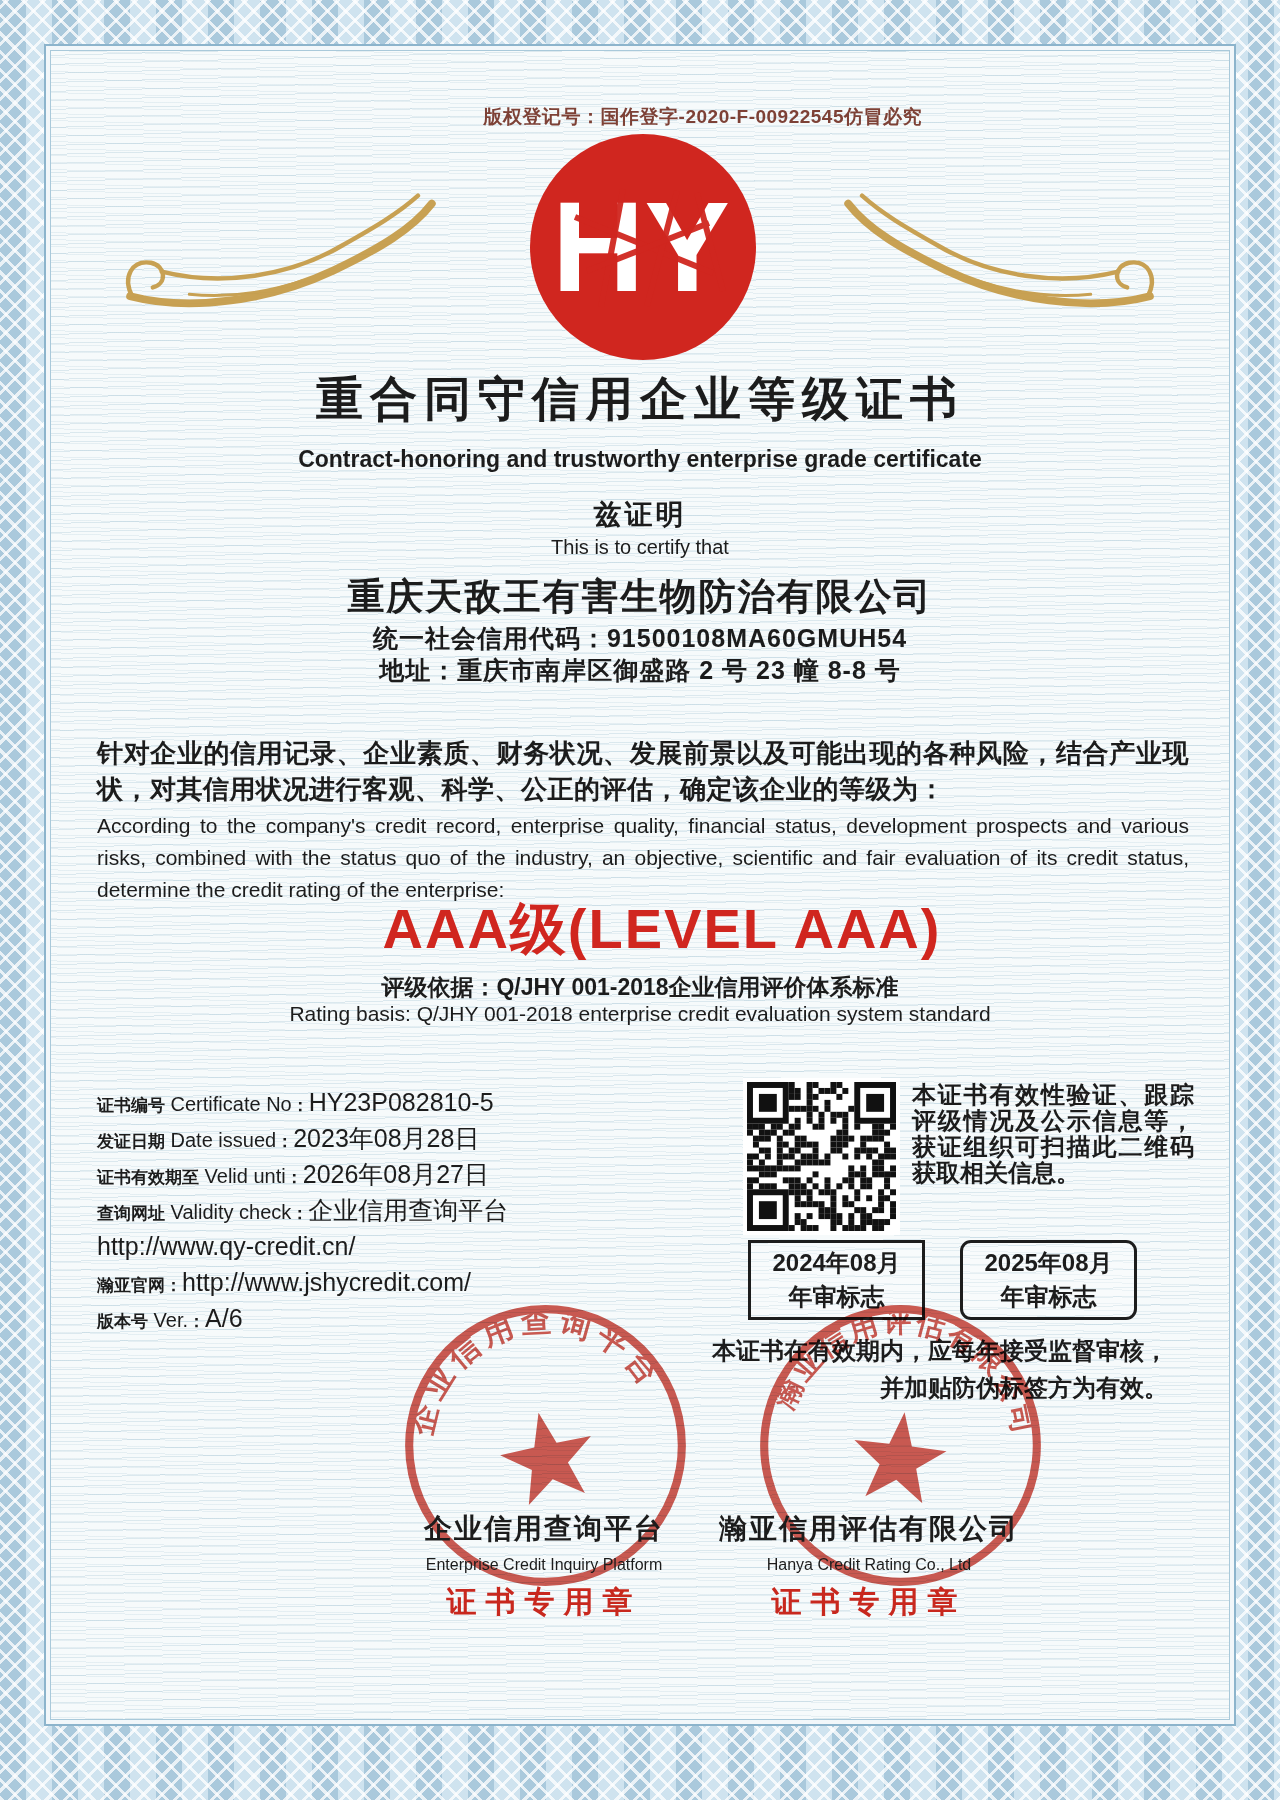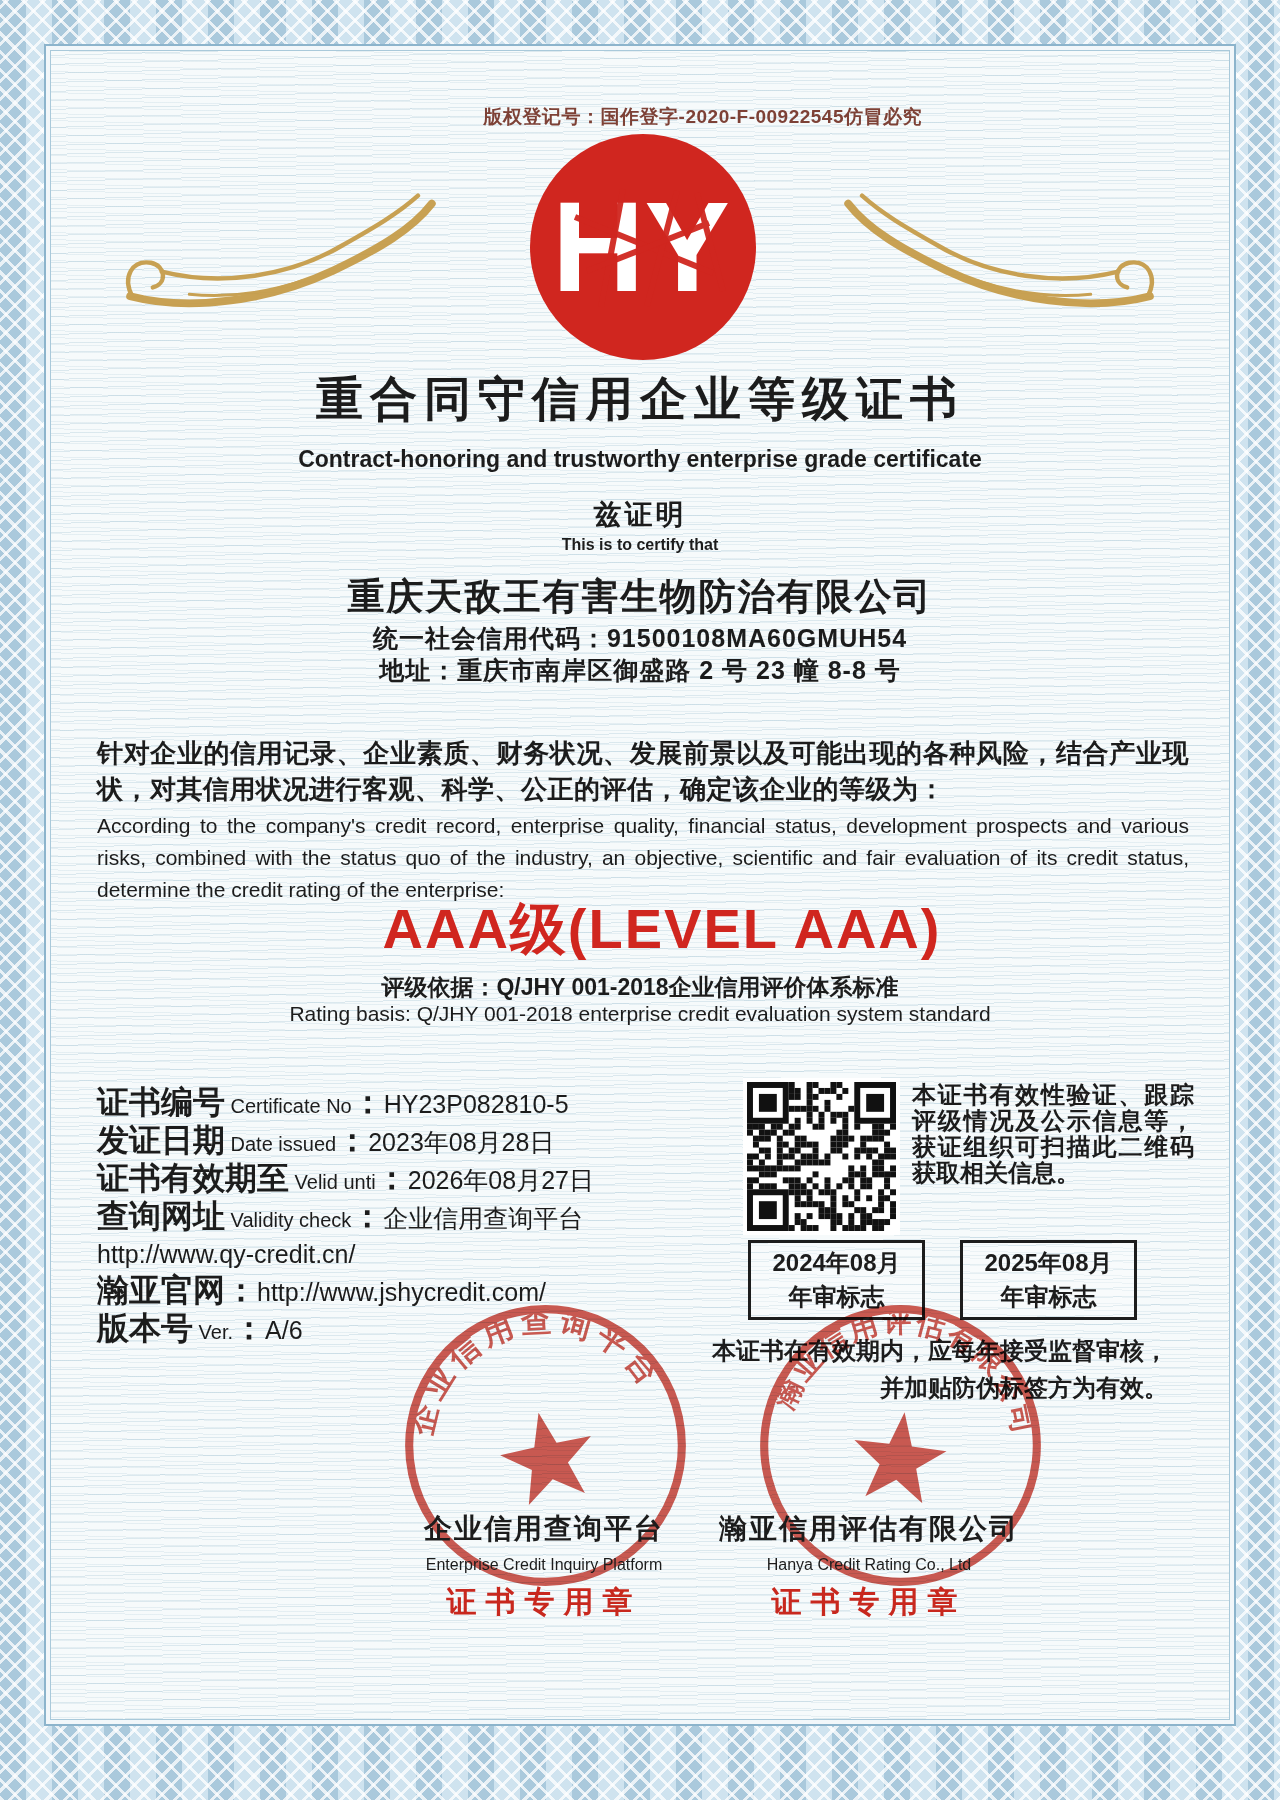--- a/index.html
+++ b/index.html
@@ -26,41 +26,41 @@
   .center{left:0;right:0;text-align:center;}
   .ink{color:#1c1c1c;}
   .copyright{top:104px;left:0;right:358px;text-align:right;font-size:19px;font-weight:bold;color:#7d4136;letter-spacing:.5px;}
   .logo{left:527px;top:131px;width:232px;height:232px;}
   .flourish{top:176px;width:332px;height:138px;}
   .fl-left{left:112px;}
   .fl-right{right:112px;transform:scaleX(-1);}
   .title-cn{top:368px;font-size:47px;font-weight:900;letter-spacing:7px;}
   .title-en{top:446px;font-size:23px;font-weight:600;}
   .certify-cn{top:496px;font-size:28px;font-weight:700;letter-spacing:3px;}
-  .certify-en{top:536px;font-size:16px;font-weight:700;}
+  .certify-en{top:536px;font-size:20px;font-weight:400;}
   .company{top:572px;font-size:37px;font-weight:900;letter-spacing:2px;}
   .infoline{font-size:25px;font-weight:700;letter-spacing:1px;}
   .code-line{top:622px;}
   .addr-line{top:654px;}
   .body-cn{left:97px;width:1092px;top:735px;font-size:26px;font-weight:700;line-height:36px;text-align:justify;letter-spacing:.5px;}
   .body-en{left:97px;width:1092px;top:810px;font-size:21px;font-weight:500;line-height:32px;text-align:justify;}
   .level{top:892px;font-size:56px;font-weight:900;letter-spacing:2px;}
   .basis-cn{top:972px;font-size:23px;font-weight:700;}
   .basis-en{top:1002px;font-size:21px;font-weight:500;}
   .details{left:97px;top:1086px;width:600px;}
   .drow{line-height:33px;white-space:nowrap;}
-  .drow .cn{font-size:32px;font-weight:700;}
+  .drow .cn{font-size:17px;font-weight:700;}
   .drow .en{font-size:20px;font-weight:500;}
   .drow .val{font-size:25px;font-weight:500;}
   .qr{left:743px;top:1078px;width:157px;height:157px;background:#fff;padding:4px;}
   .qr svg{display:block;width:100%;height:100%;}
   .qr-note{left:912px;top:1082px;width:282px;font-size:24px;font-weight:700;line-height:26px;text-align:justify;}
   .mark-box{top:1240px;width:177px;height:80px;border:3px solid #1d1d1d;display:flex;flex-direction:column;align-items:center;justify-content:center;gap:2px;font-size:24px;font-weight:700;background:rgba(255,255,255,.25);}
   .mark-1{left:748px;}
-  .mark-2{left:960px;}
+  .mark-2{left:960px;border-radius:11px;}
   .supervision{left:650px;top:1332px;width:518px;text-align:right;font-size:24px;font-weight:700;line-height:37px;}
   .stamp{width:295px;height:295px;opacity:.8;mix-blend-mode:multiply;}
   .stamp-left{left:398px;top:1298px;transform:rotate(-12deg);}
   .stamp-right{left:753px;top:1298px;transform:rotate(7deg);}
   .sig-col{top:1510px;width:412px;text-align:center;}
   .sig-1{left:338px;}
   .sig-2{left:663px;}
   .org-cn{font-size:28px;font-weight:800;letter-spacing:2px;}
   .org-en{font-size:16px;font-weight:400;margin-top:8px;}
   .seal-text{font-size:30px;font-weight:800;letter-spacing:9px;color:#c8281e;margin-top:8px;}

